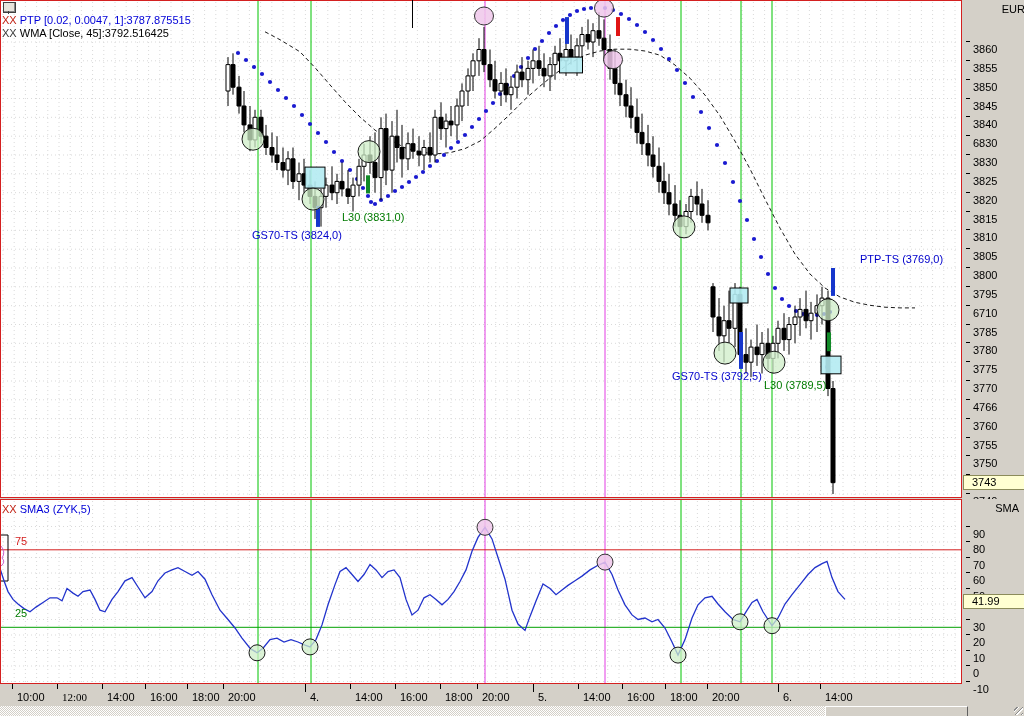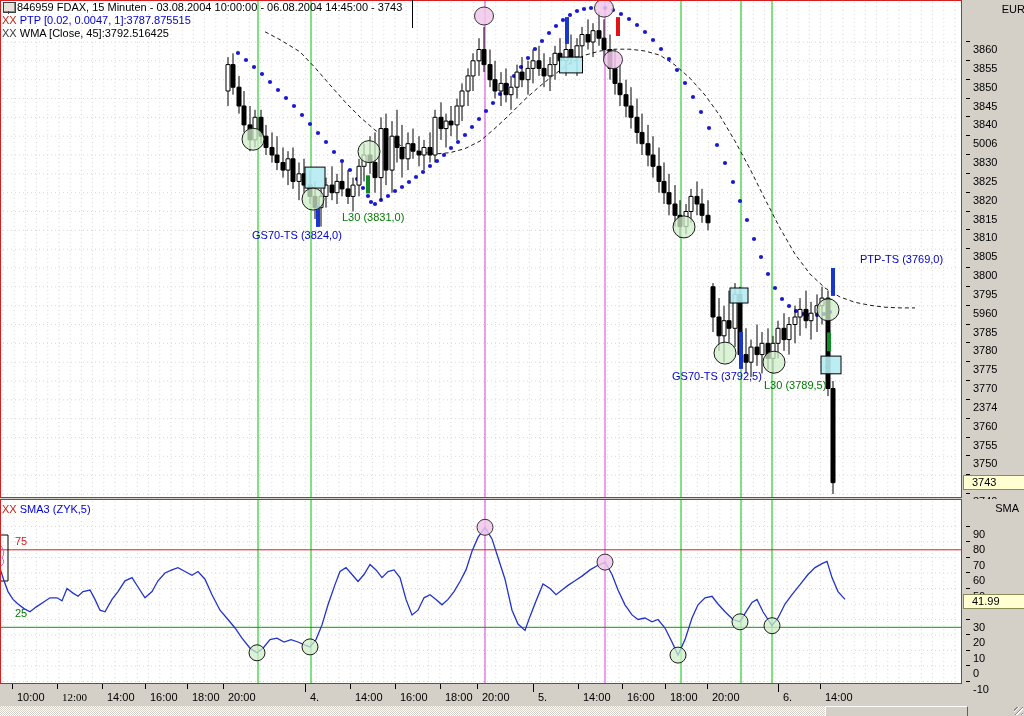--- a/index.html
+++ b/index.html
@@ -167,21 +167,20 @@
         <ellipse cx="684" cy="226.9" rx="11" ry="11" fill="#cfeec8" fill-opacity="0.75" stroke="#1a1a1a"></ellipse>
         <ellipse cx="725" cy="353.1" rx="11" ry="11" fill="#cfeec8" fill-opacity="0.75" stroke="#1a1a1a"></ellipse>
         <ellipse cx="774" cy="362.2" rx="11" ry="11" fill="#cfeec8" fill-opacity="0.75" stroke="#1a1a1a"></ellipse>
         <ellipse cx="828" cy="309.8" rx="11" ry="11" fill="#cfeec8" fill-opacity="0.75" stroke="#1a1a1a"></ellipse>
         <ellipse cx="484" cy="16" rx="9.5" ry="9" fill="#eec7ea" fill-opacity="0.85" stroke="#333"></ellipse>
         <ellipse cx="604" cy="8.1" rx="9.5" ry="9" fill="#eec7ea" fill-opacity="0.85" stroke="#333"></ellipse>
         <ellipse cx="613" cy="59.7" rx="9.5" ry="9" fill="#eec7ea" fill-opacity="0.85" stroke="#333"></ellipse>
         <rect x="0.5" y="0.5" width="961" height="497" fill="none" stroke="#d42020"></rect>
       </svg>
     <span id="pinIcon"></span>
-    <div class="overlay" id="titleRow">846959  FDAX, 15 Minuten - 03.08.2004 10:00:00 - 06.08.2004 14:45:00 - 3743</div>
     <div class="overlay" id="ptpRow"><span class="xxRed">XX</span><span class="indBlue"> PTP [0.02, 0.0047, 1]:3787.875515</span></div>
     <div class="overlay" id="wmaRow"><span class="xxDark">XX</span><span class="indBlack"> WMA [Close, 45]:3792.516425</span></div>
     <div id="caret"></div>
     <div id="annoHost">
         <div class="overlay annoBlue" style="left: 252px; top: 229px;">GS70-TS (3824,0)</div>
         <div class="overlay annoGreen" style="left: 342px; top: 211px;">L30 (3831,0)</div>
         <div class="overlay annoBlue" style="left: 812px; top: 253px; padding-left: 48px;">PTP-TS (3769,0)</div>
         <div class="overlay annoBlue" style="left: 672px; top: 370px;">GS70-TS (3792,5)</div>
         <div class="overlay annoGreen" style="left: 764px; top: 379px;">L30 (3789,5)</div>
       </div>
@@ -234,21 +233,21 @@
         <div class="tick" style="top: 92.5px;">
           <i></i>
           <span>3845</span>
         </div>
         <div class="tick" style="top: 111.3px;">
           <i></i>
           <span>3840</span>
         </div>
         <div class="tick" style="top: 130.2px;">
           <i></i>
-          <span>5006</span>
+          <span>6830</span>
         </div>
         <div class="tick" style="top: 149px;">
           <i></i>
           <span>3830</span>
         </div>
         <div class="tick" style="top: 167.8px;">
           <i></i>
           <span>3825</span>
         </div>
         <div class="tick" style="top: 186.7px;">
@@ -270,41 +269,41 @@
         <div class="tick" style="top: 262px;">
           <i></i>
           <span>3800</span>
         </div>
         <div class="tick" style="top: 280.8px;">
           <i></i>
           <span>3795</span>
         </div>
         <div class="tick" style="top: 299.7px;">
           <i></i>
-          <span>5960</span>
+          <span>6710</span>
         </div>
         <div class="tick" style="top: 318.5px;">
           <i></i>
           <span>3785</span>
         </div>
         <div class="tick" style="top: 337.3px;">
           <i></i>
           <span>3780</span>
         </div>
         <div class="tick" style="top: 356.2px;">
           <i></i>
           <span>3775</span>
         </div>
         <div class="tick" style="top: 375px;">
           <i></i>
           <span>3770</span>
         </div>
         <div class="tick" style="top: 393.8px;">
           <i></i>
-          <span>2374</span>
+          <span>4766</span>
         </div>
         <div class="tick" style="top: 412.7px;">
           <i></i>
           <span>3760</span>
         </div>
         <div class="tick" style="top: 431.5px;">
           <i></i>
           <span>3755</span>
         </div>
         <div class="tick" style="top: 450.3px;">

